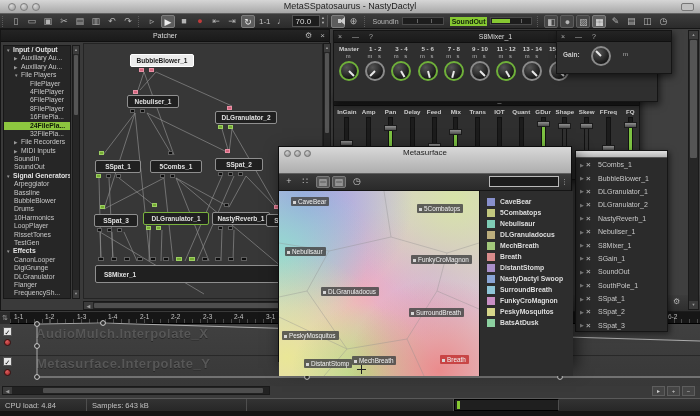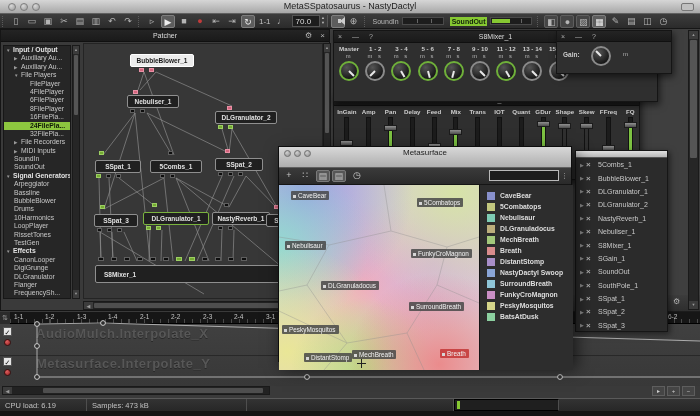--- a/index.html
+++ b/index.html
@@ -156,21 +156,21 @@
   .trk-rec { position:absolute; width:7px; height:7px; border-radius:50%;
     background:radial-gradient(circle at 35% 30%, #e06060, #8f1f1f); border:1px solid #3a0f0f; }
   #autosvg { position:absolute; left:0; top:0; width:700px; height:103px; }
   .tl-zoombtns { position:absolute; left:652px; top:91px; display:flex; gap:2px; }
   .tl-zoombtns span { width:13px; height:10px; background:#454545; border:1px solid #5e5e5e;
     font-size:6px; color:#ccc; text-align:center; line-height:9px; }
 
   
   #metasurface { position:absolute; left:278px; top:146px; width:294px; height:216px; z-index:10;
     border:1px solid #0d0d0d; box-shadow:4px 6px 16px rgba(0,0,0,.65); background:#2d2d2d; }
-  #ms-titlebar { position:relative; height:21px; background:linear-gradient(#d8d8d8,#aeaeae);
+  #ms-titlebar { position:relative; height:27px; background:linear-gradient(#d8d8d8,#aeaeae);
     border-bottom:1px solid #5f5f5f; }
   #ms-titlebar .t-title { position:absolute; left:0; right:0; top:1px; text-align:center;
     font-size:8px; color:#222; }
   .ms-dot { position:absolute; top:3px; width:7px; height:7px; border-radius:50%;
     background:radial-gradient(circle at 35% 30%, #d0d0d0, #8f8f8f); border:1px solid #6f6f6f; }
   #ms-toolbar { position:relative; height:17px; background:linear-gradient(#3a3a3a,#2a2a2a);
     border-bottom:1px solid #151515; }
   .ms-tbtn { position:absolute; top:2px; width:14px; height:12px; text-align:center; line-height:11px;
     font-size:9px; color:#c5c5c5; }
   .ms-tbtn.active { background:#575757; border:1px solid #7a7a7a; border-radius:2px; }
@@ -931,22 +931,22 @@
           </div>
           <div class="leg">
             <i style="--sw: #8cd0a0;"></i>
             <span>BatsAtDusk</span>
           </div>
       </div>
     </div>
   </div>
 
   <div id="statusbar">
-    <div class="cell" style="left:0;width:87px">CPU load: 6.19</div>
-    <div class="cell" style="left:87px;width:160px">Samples: 473 kB</div>
+    <div class="cell" style="left:0;width:87px">CPU load: 4.84</div>
+    <div class="cell" style="left:87px;width:160px">Samples: 643 kB</div>
     <div class="cell" style="left:247px;width:207px"></div>
     <div class="cell meter" style="left:454px;width:105px">
         <span class="gtick"></span>
       </div>
     <div class="cell" style="left:559px;width:141px;border-right:none"></div>
   </div>
   <div id="bottomstrip"></div>
 </div>
 
 </body></html>

